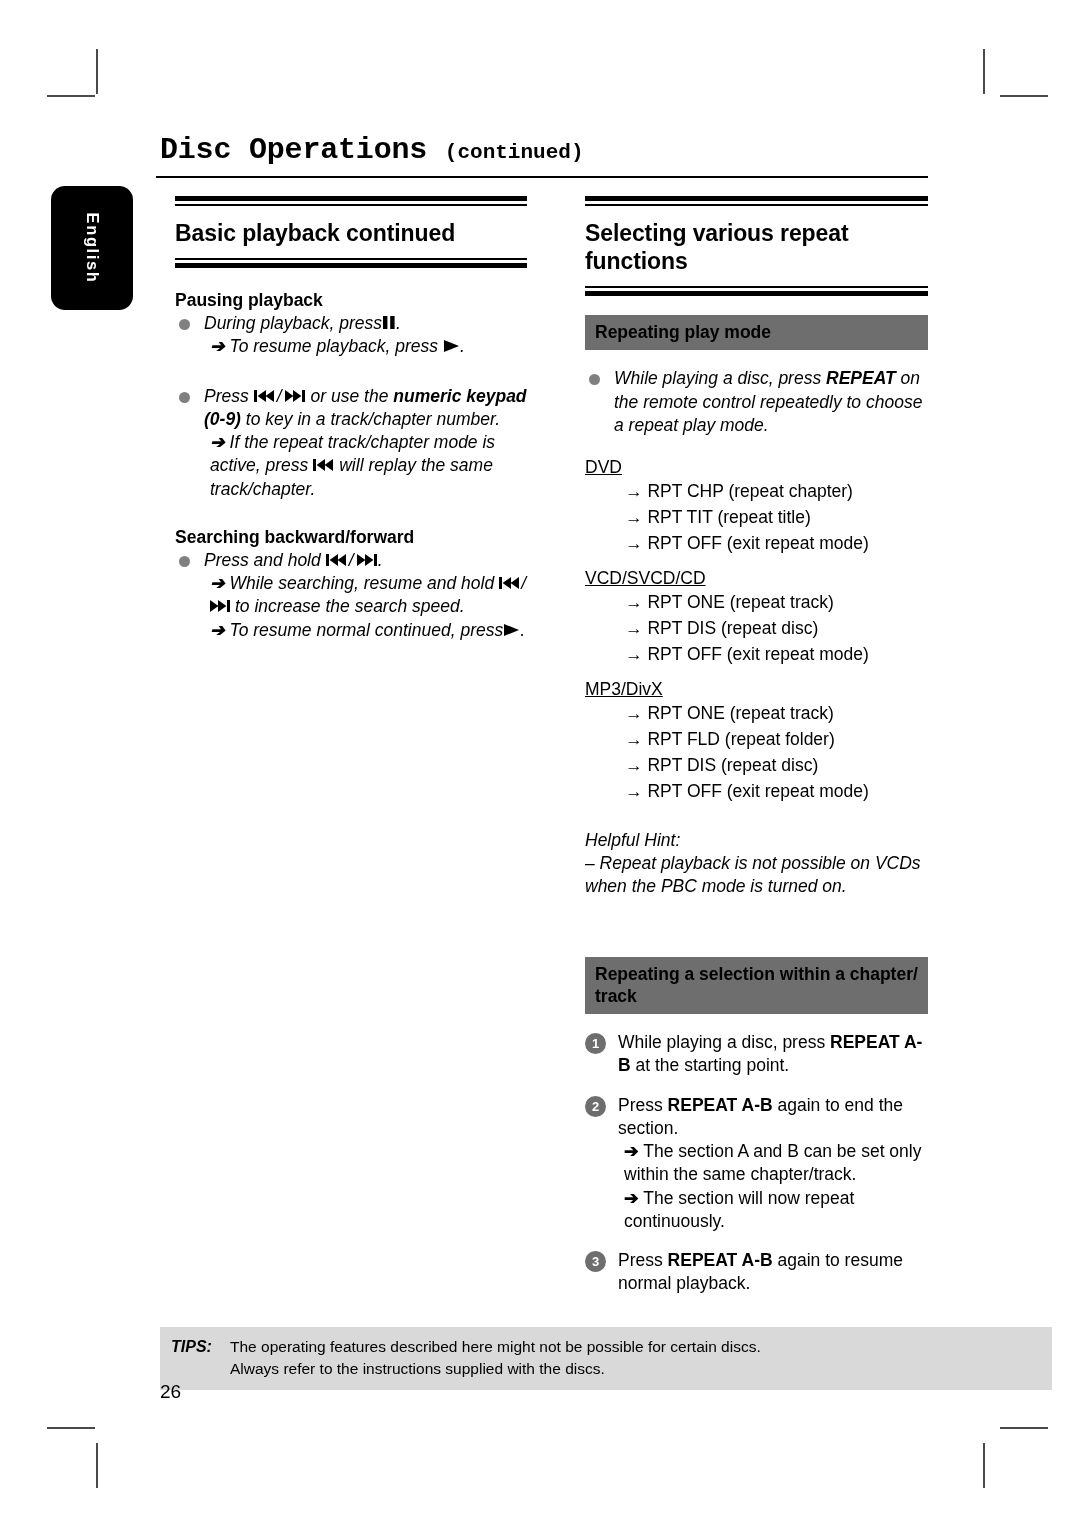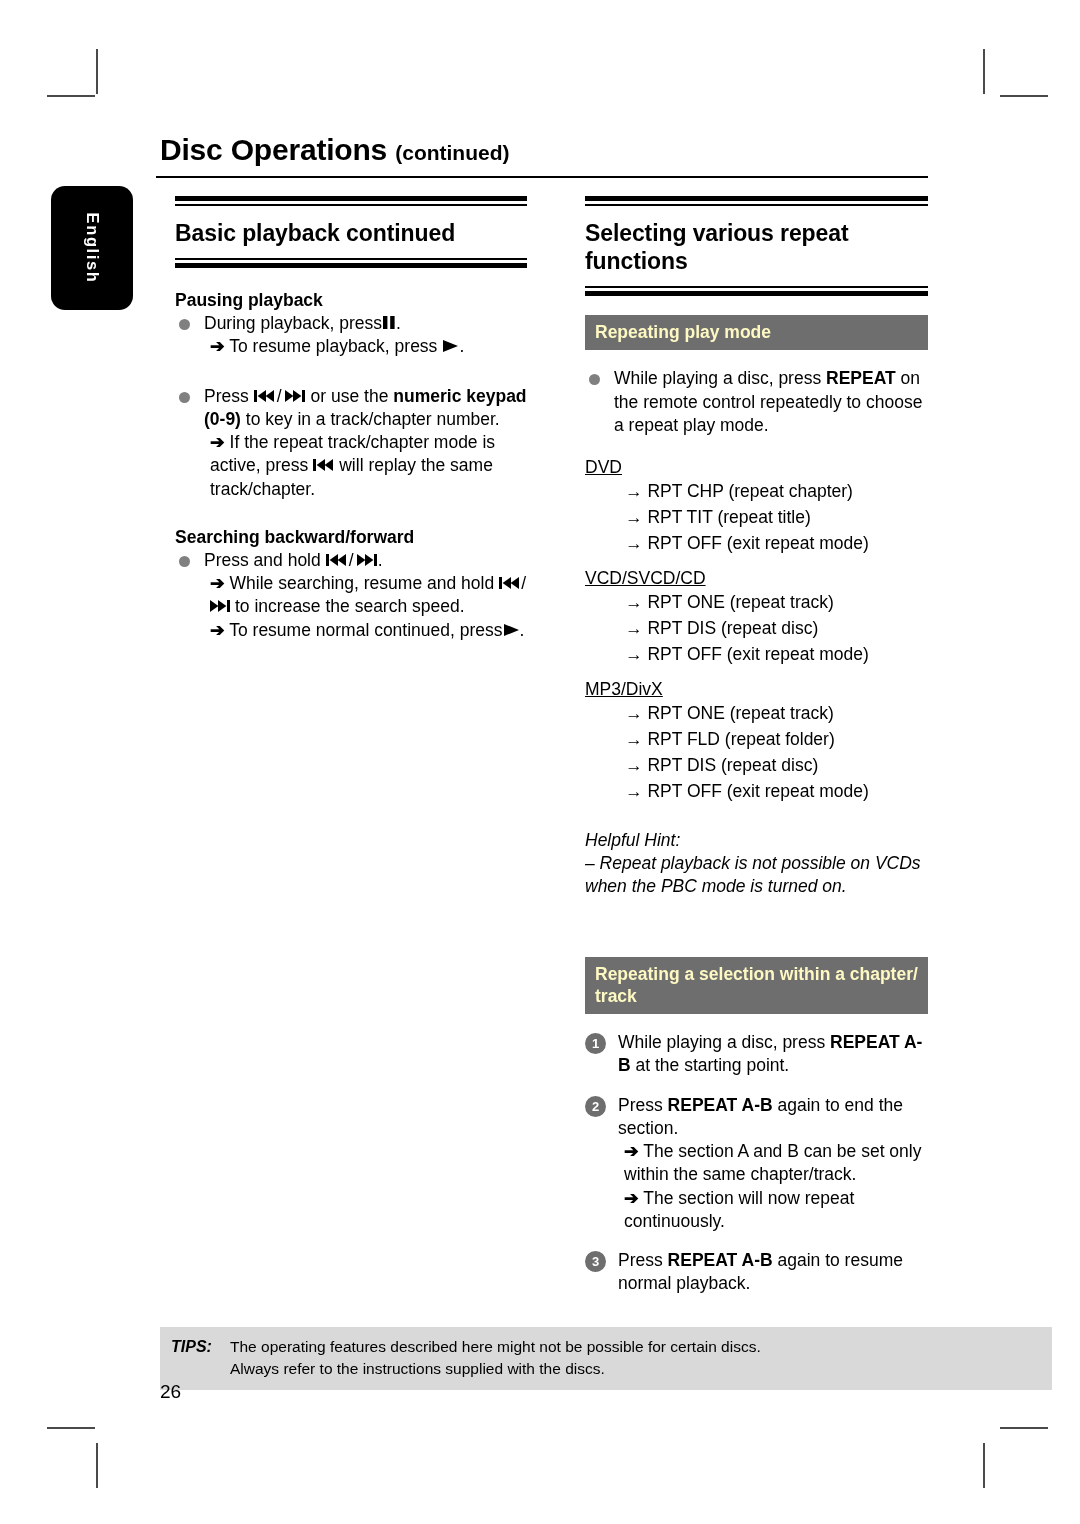--- a/index.html
+++ b/index.html
@@ -26,21 +26,21 @@
     transform:translate(-50%,-50%) rotate(90deg);
     white-space:nowrap; color:#fff;
     font-size:16.5px; font-weight:bold; letter-spacing:1.6px;
   }
 
   
   .page{ position:absolute; left:0; top:0; width:1080px; height:1524px; }
 
   .title{
     position:absolute; left:160px; top:133px;
-    font-size:30px; font-weight:bold; letter-spacing:-0.2px;
+    font-size:30px; font-weight:bold; letter-spacing:-0.2px;font-family:Liberation Mono, monospace;
   }
   .title .cont{ font-size:21px; font-weight:bold; letter-spacing:0; }
 
   .title-rule{
     position:absolute; left:156px; top:176px; width:772px; height:2px;
     background:#000;
   }
 
   
   .rule-dbl{ position:absolute; }
@@ -53,29 +53,29 @@
   .col{ position:absolute; top:196px; }
   .col-left{ left:175px; width:352px; }
   .col-right{ left:585px; width:343px; }
 
   .sec-head{
     font-size:23px; font-weight:bold; line-height:1.22;
     letter-spacing:-0.1px;
   }
 
   .gray-bar{
-    background:#6e6e6e; color:#fef9c3; font-weight:bold;
+    background:#6e6e6e; color:#000000; font-weight:bold;
     font-size:17.5px; padding:6px 10px 7px 10px; line-height:1.27;
   }
 
   .sub{ font-size:17.5px; font-weight:bold; margin-bottom:1px; }
 
   .blk{ font-size:17.5px; line-height:1.33; }
 
-  .bullet-row{ position:relative; padding-left:29px; }
+  .bullet-row{ position:relative; padding-left:29px;font-style:italic; }
   .bullet-row .dot{
     position:absolute; left:4px; top:7px;
     width:11px; height:11px; border-radius:50%; background:#808080;
   }
   .num-row{ position:relative; padding-left:33px; }
   .num-row .num{
     position:absolute; left:0; top:2px;
     width:21px; height:21px; border-radius:50%; background:#6e6e6e;
     color:#fff; font-size:13px; font-weight:bold;
     text-align:center; line-height:21px;

